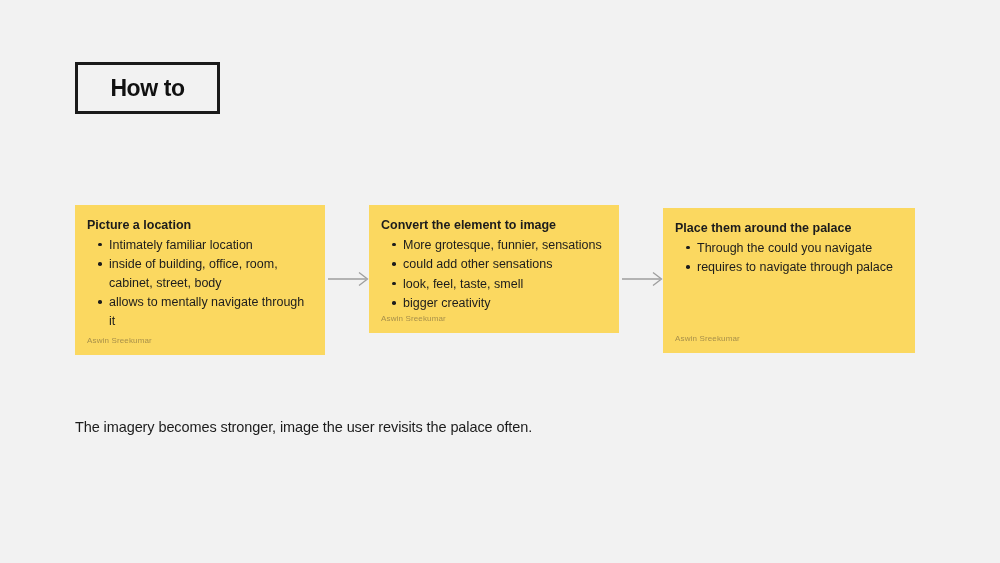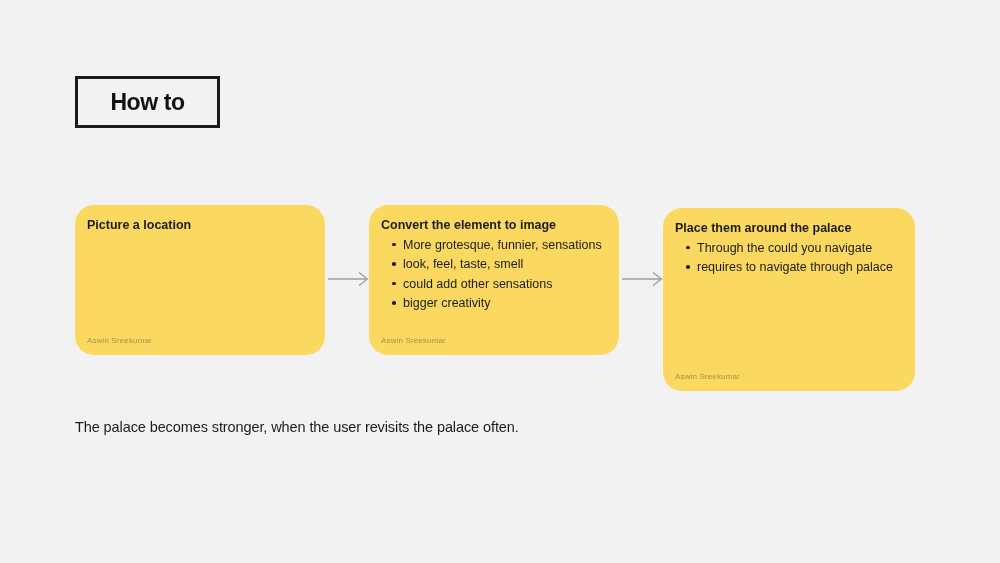--- a/index.html
+++ b/index.html
@@ -13,21 +13,21 @@
     font-family: "Liberation Sans", sans-serif;
     position: relative;
     overflow: hidden;
     -webkit-font-smoothing: antialiased;
   }
 
   
   .title-box {
     position: absolute;
     left: 75px;
-    top: 76px;
+    top: 62px;
     width: 145px;
     height: 52px;
     border: 3px solid #1a1a1a;
     background: #f2f2f2;
     box-sizing: border-box;
     display: flex;
     align-items: center;
     justify-content: center;
   }
   .title-box .title-text {
@@ -44,25 +44,24 @@
     top: 195px;
     width: 1000px;
     height: 175px;
   }
 
   .card {
     position: absolute;
     background: #fbd860;
     box-sizing: border-box;
     padding: 12px 14px 0 12px;
-    border-radius: 19px;
   }
   .card-1 { left: 75px;  top: 10px;  width: 250px; height: 150px; }
-  .card-2 { left: 369px; top: 10px;  width: 250px; height: 150px; }
-  .card-3 { left: 663px; top: 13px;  width: 252px; height: 183px; }
+  .card-2 { left: 369px; top: 10px;  width: 250px; height: 128px; }
+  .card-3 { left: 663px; top: 13px;  width: 252px; height: 145px; }
 
   .card-heading {
     font-size: 12.5px;
     font-weight: bold;
     color: #1c1c1c;
     margin: 0 0 2px 0;
     line-height: 1.35;
   }
   .card-list {
     margin: 0;
@@ -121,36 +120,41 @@
 <body>
 
 <div class="title-box">
   <span class="title-text">How to</span>
 </div>
 
 <div class="flow">
 
   <div class="card card-1">
     <div class="card-heading">Picture a location</div>
+    <ul class="card-list">
+      <li>Intimately familiar location</li>
+      <li>inside of building, office, room, cabinet, street, body</li>
+      <li>allows to mentally navigate through it</li>
+    </ul>
     <div class="card-attribution">Aswin Sreekumar</div>
   </div>
 
   <div class="arrow arrow-1">
     <svg width="42" height="16" viewBox="0 0 42 16" fill="none">
       <path d="M0 8 H38" stroke="#9e9e9e" stroke-width="1.3"></path>
       <path d="M31 1.5 L39.5 8 L31 14.5" stroke="#9e9e9e" stroke-width="1.3" fill="none"></path>
     </svg>
   </div>
 
   <div class="card card-2">
     <div class="card-heading">Convert the element to image</div>
     <ul class="card-list">
       <li>More grotesque, funnier, sensations</li>
+      <li>could add other sensations</li>
       <li>look, feel, taste, smell</li>
-      <li>could add other sensations</li>
       <li>bigger creativity</li>
     </ul>
     <div class="card-attribution">Aswin Sreekumar</div>
   </div>
 
   <div class="arrow arrow-2">
     <svg width="42" height="16" viewBox="0 0 42 16" fill="none">
       <path d="M0 8 H38" stroke="#9e9e9e" stroke-width="1.3"></path>
       <path d="M31 1.5 L39.5 8 L31 14.5" stroke="#9e9e9e" stroke-width="1.3" fill="none"></path>
     </svg>
@@ -160,13 +164,13 @@
     <div class="card-heading">Place them around the palace</div>
     <ul class="card-list">
       <li>Through the could you navigate</li>
       <li>requires to navigate through palace</li>
     </ul>
     <div class="card-attribution">Aswin Sreekumar</div>
   </div>
 
 </div>
 
-<div class="caption">The palace becomes stronger, when the user revisits the palace often.</div>
+<div class="caption">The imagery becomes stronger, image the user revisits the palace often.</div>
 
 </body></html>

